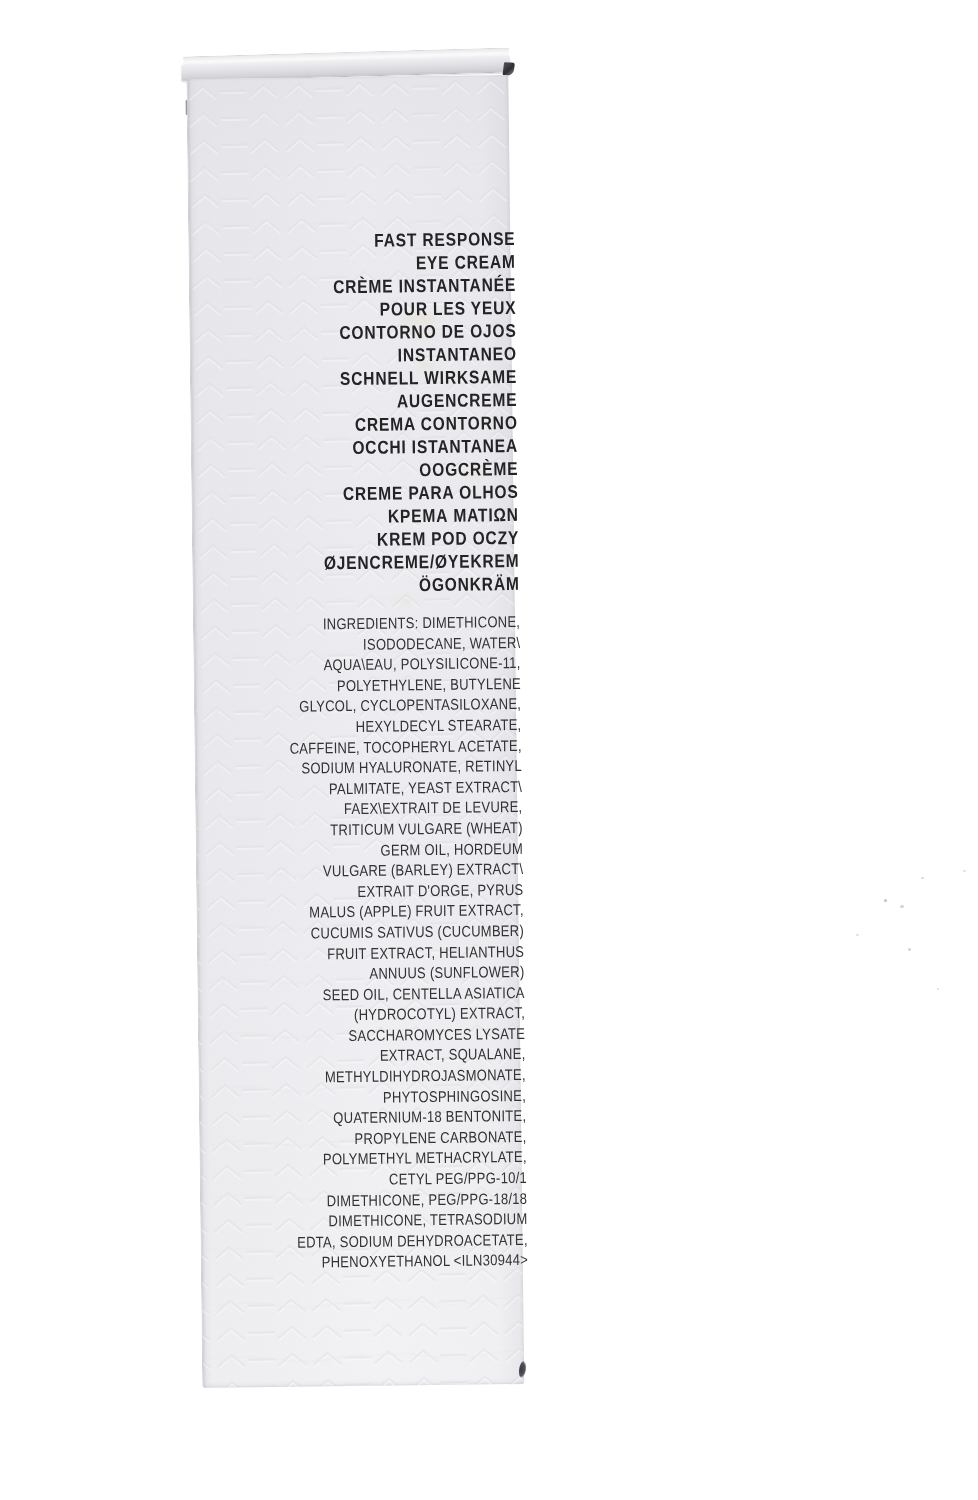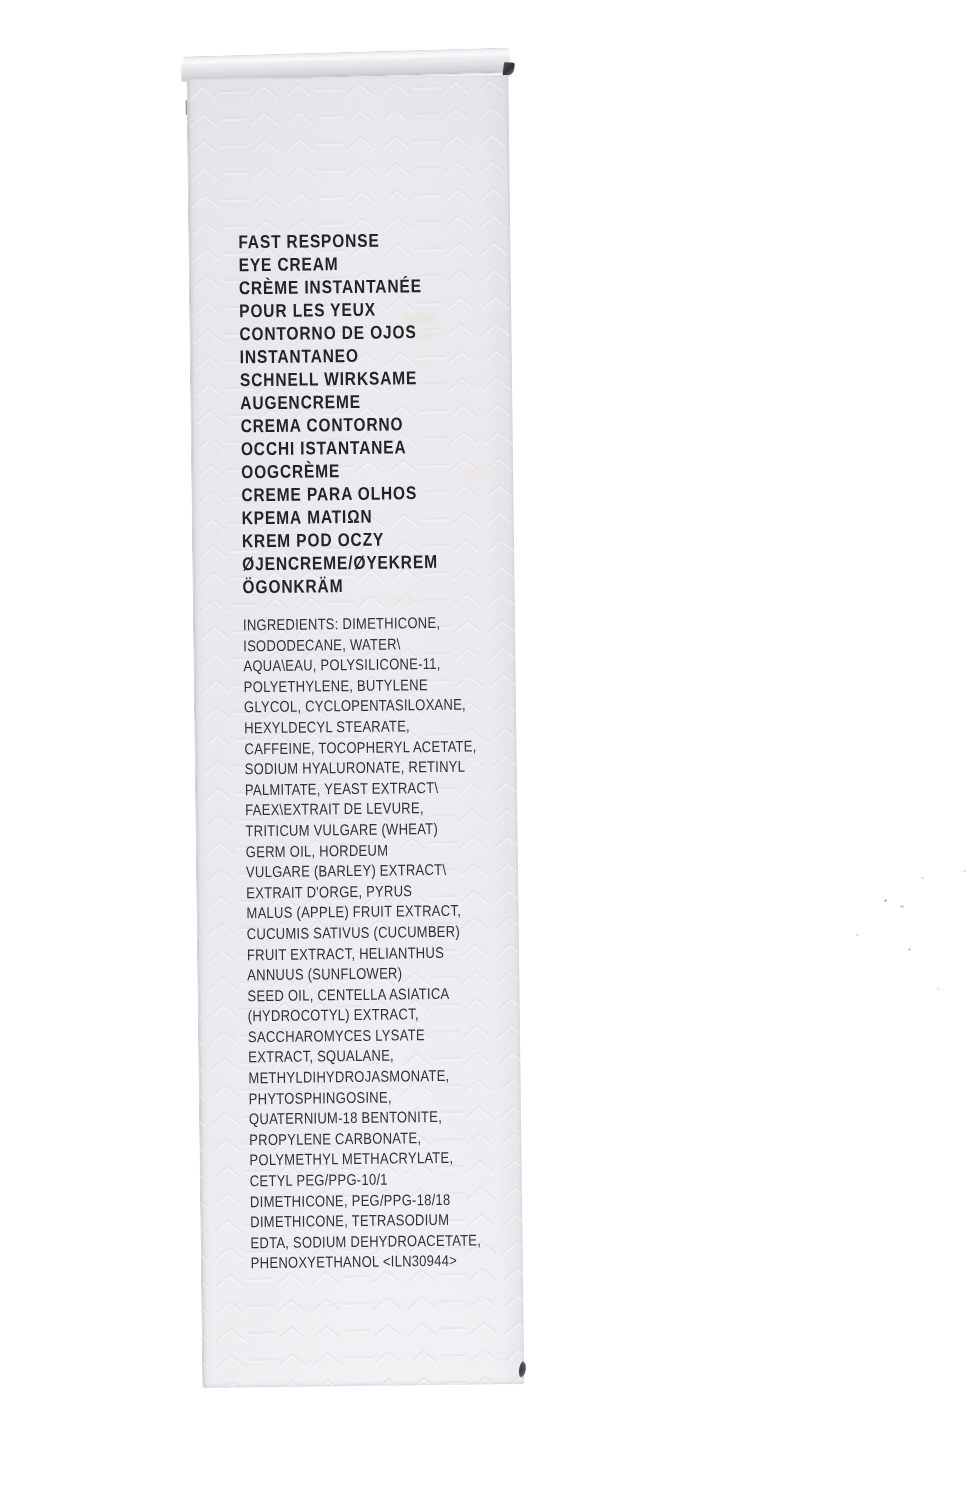--- a/index.html
+++ b/index.html
@@ -11,21 +11,21 @@
     --title-text:#242426;
     --body-text:#323234;
     --emboss-line:#e0e0e4;
   }
   *{margin:0;padding:0;box-sizing:border-box;}
   html,body{background:var(--background);}
   body{
     width:978px;height:1500px;position:relative;overflow:hidden;
     font-family:"Liberation Sans","DejaVu Sans",sans-serif;
   }
-  .scene{position:absolute;inset:0;}
+  .scene{position:absolute;inset:0;text-align:right;}
 
   
   .box{
     position:absolute;left:186px;top:52px;width:322px;height:1334px;
     transform:rotate(-0.7deg);transform-origin:50% 0;
   }
   .lid-top{
     position:absolute;left:-3px;right:-1px;top:0;height:9px;
     background:linear-gradient(180deg,#e9e9ec 0%,#fafafa 55%,#f2f2f4 100%);
     border-top:1px solid #d8d8db;

